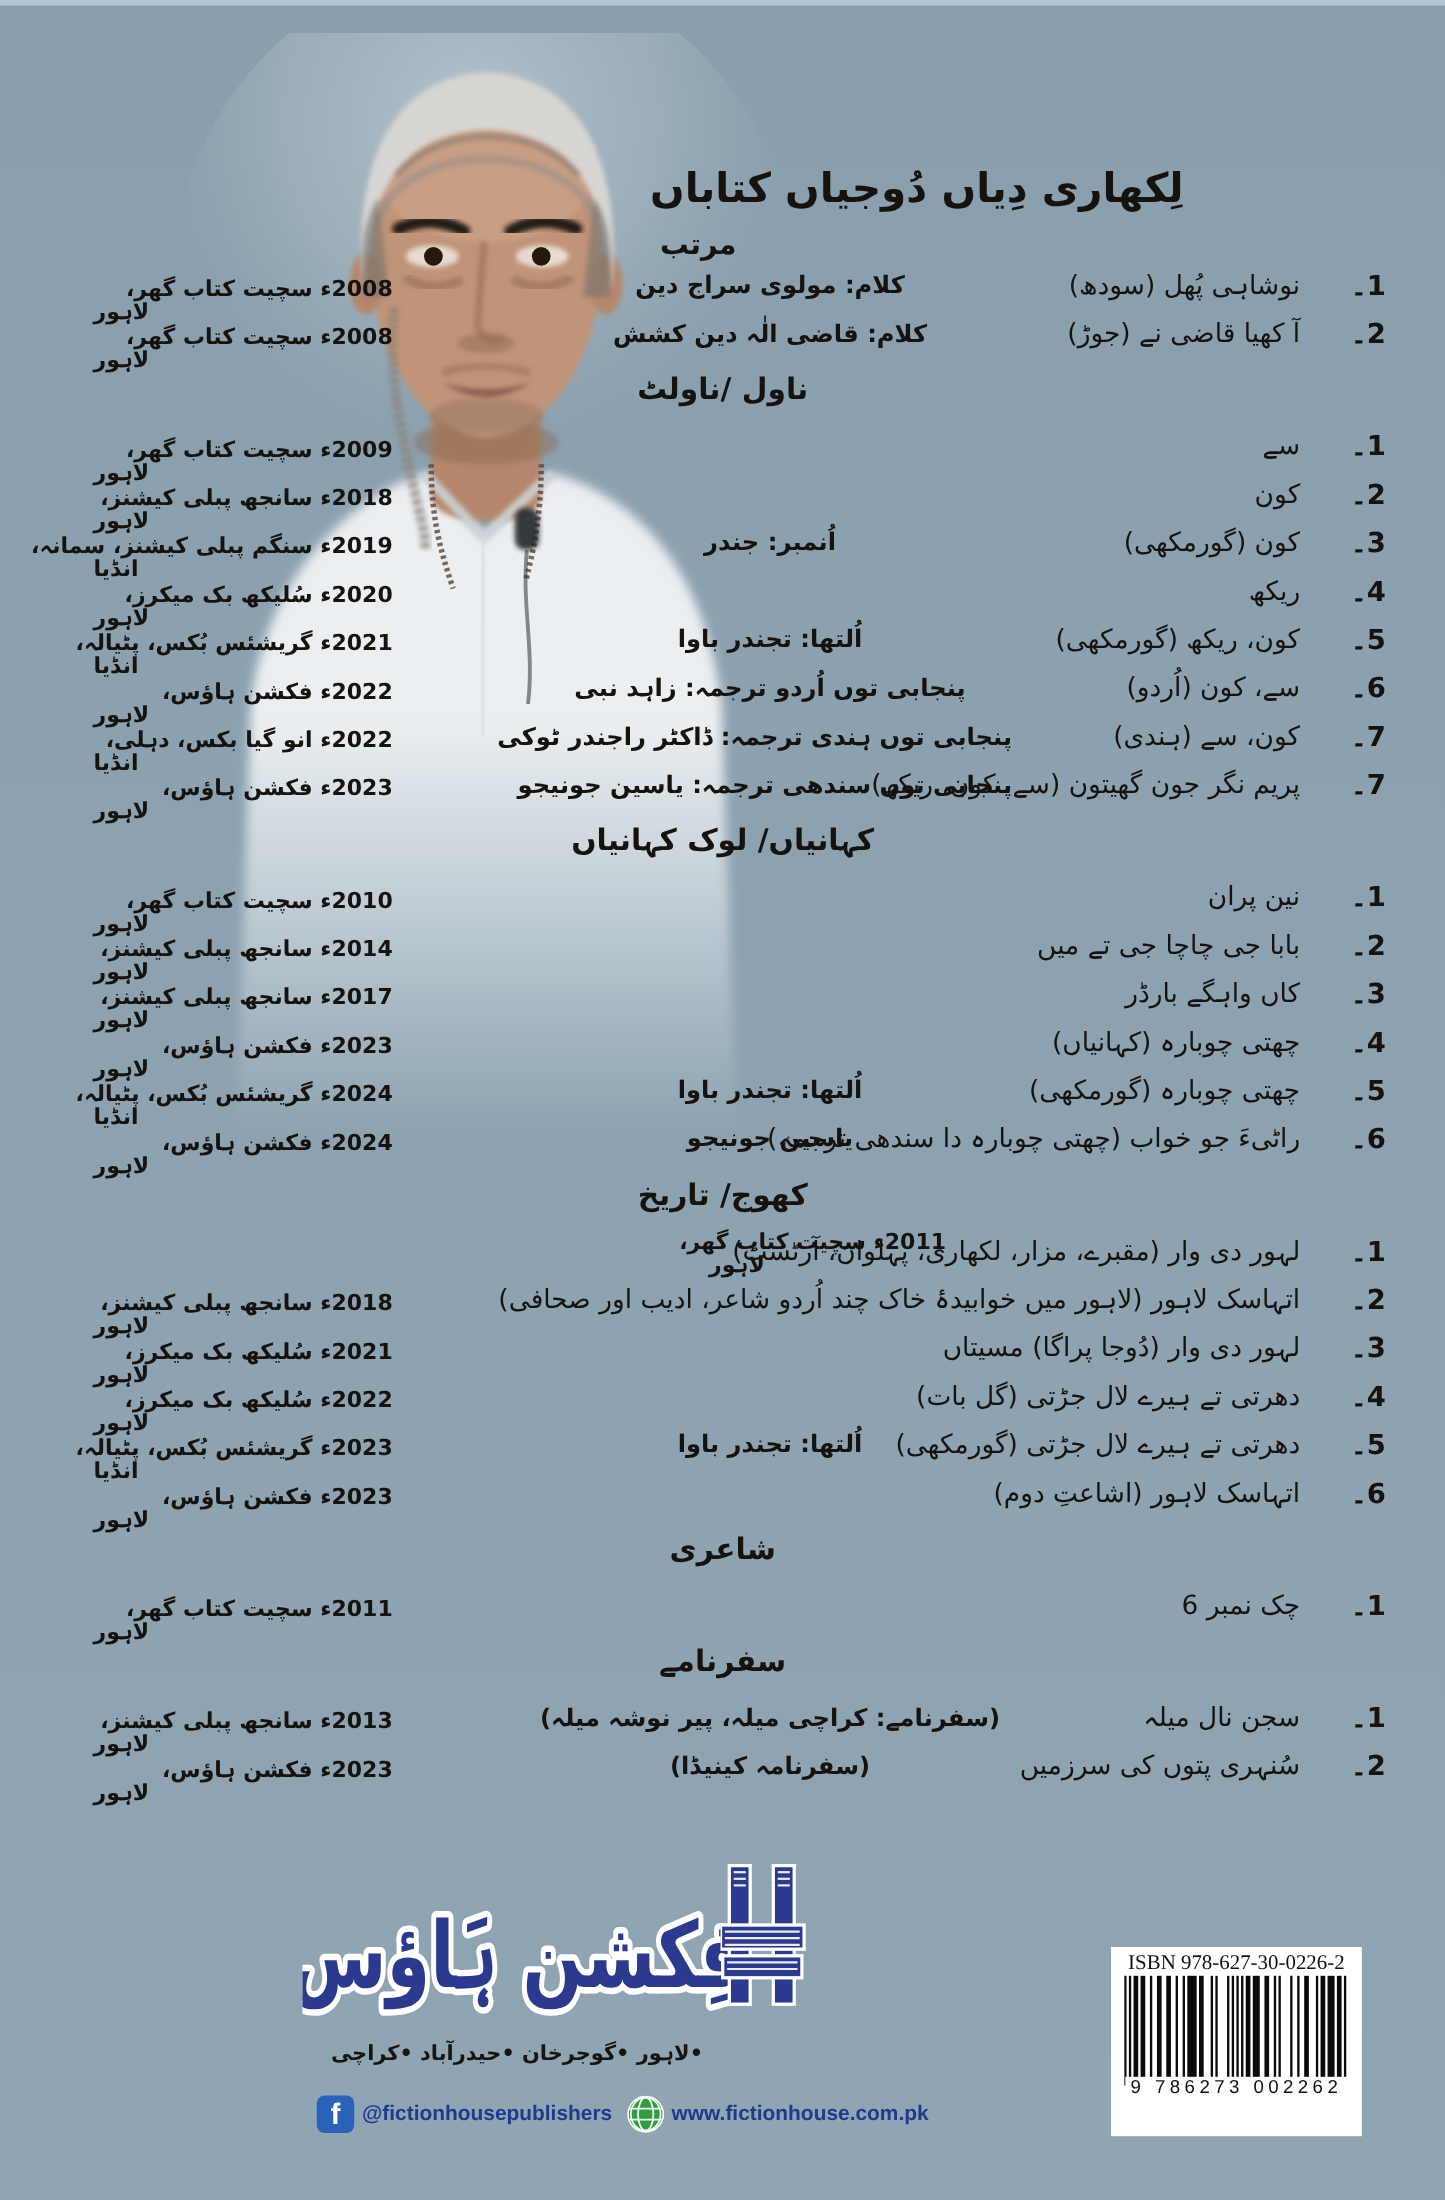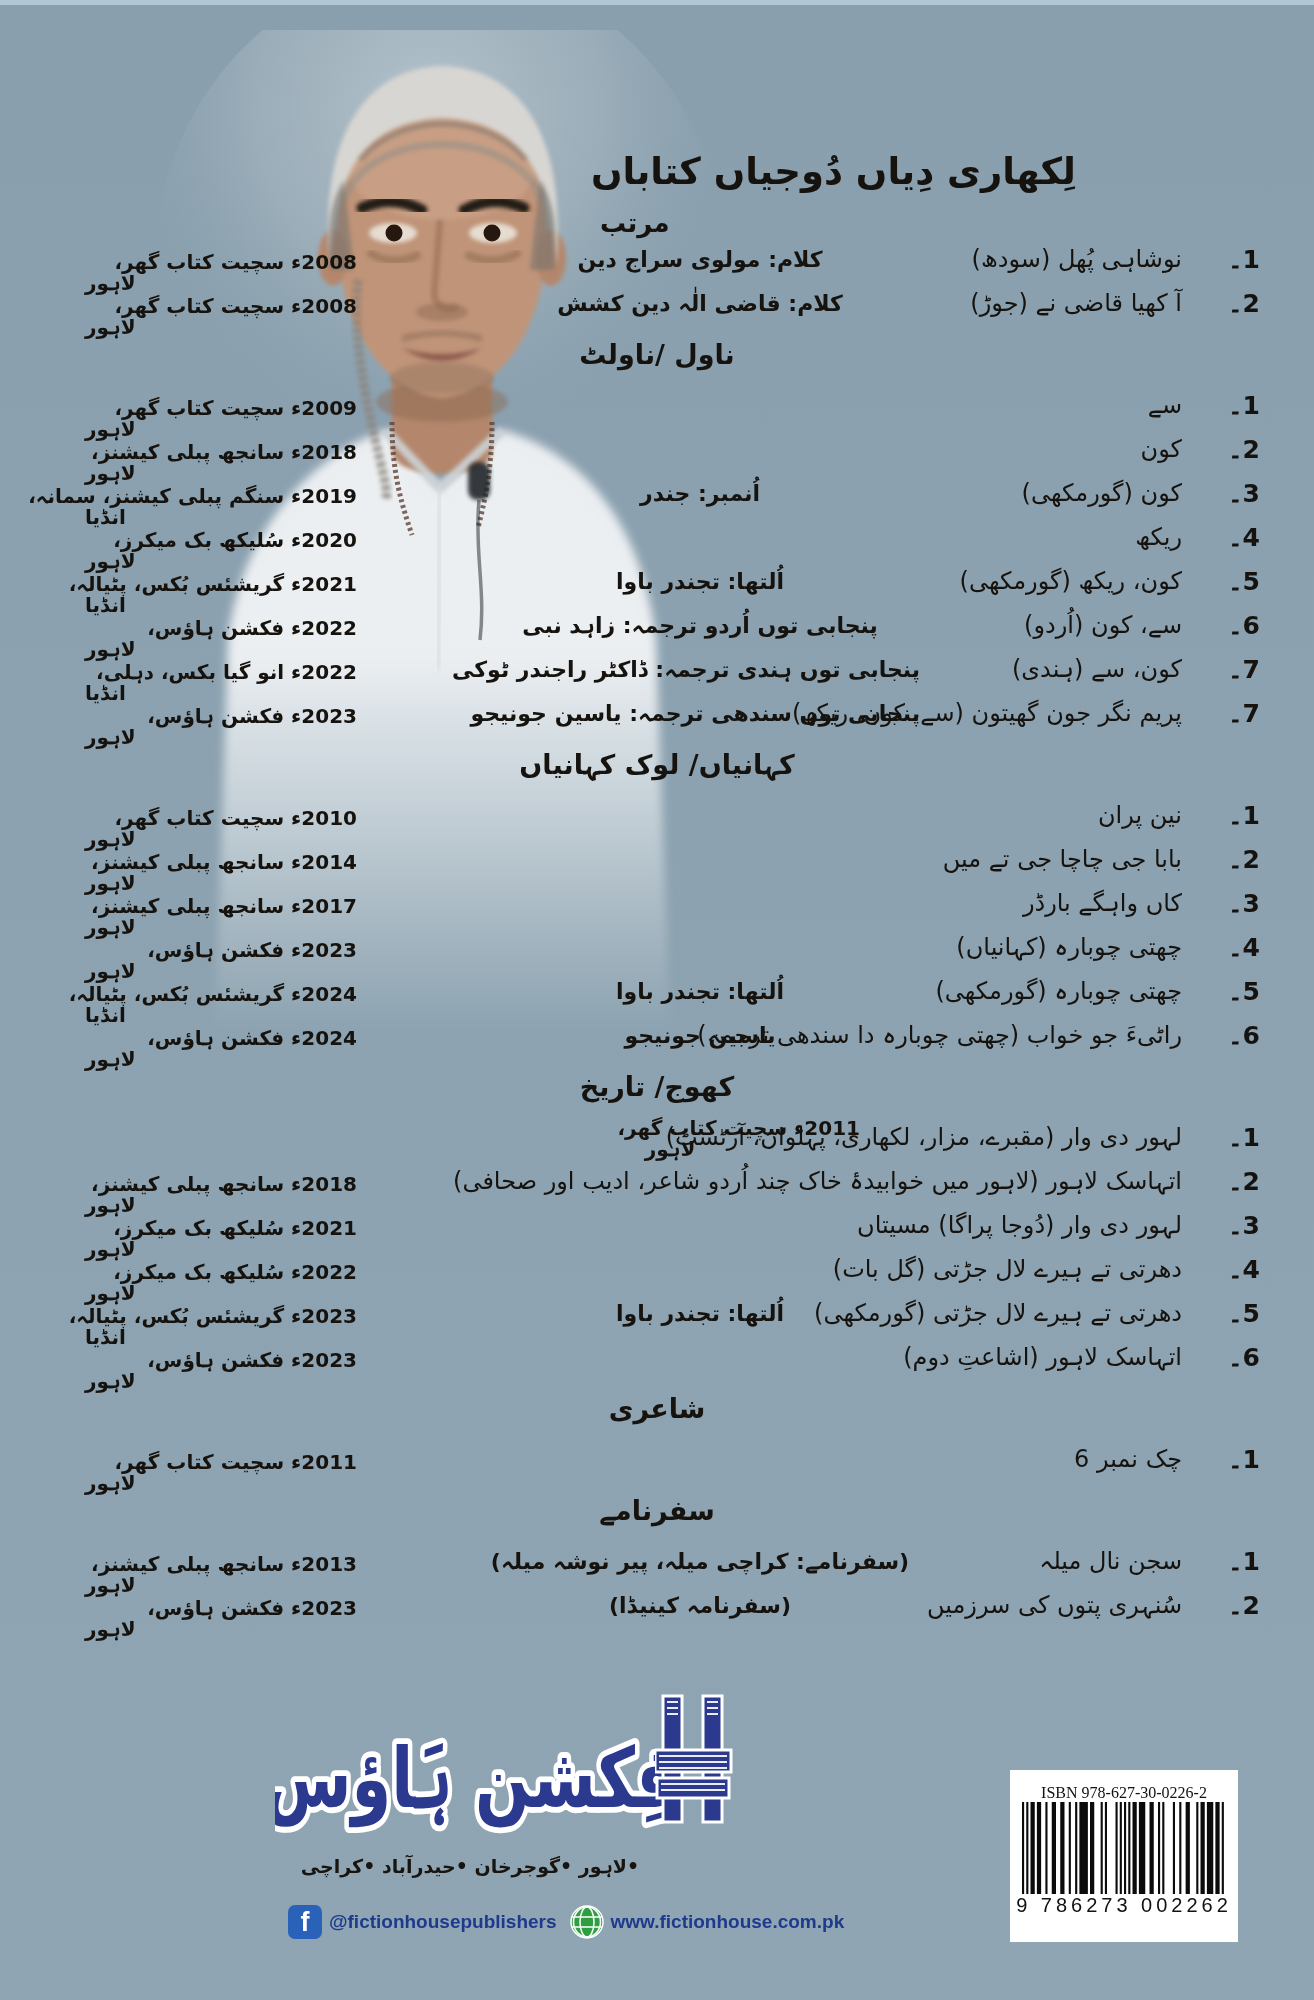--- a/index.html
+++ b/index.html
@@ -74,26 +74,26 @@
   }
   .globe-icon{flex:0 0 auto;margin-left:6px;}
 
   
   .isbn-box{
     position:absolute;left:1010px;top:1770px;width:228px;height:172px;
     background:#ffffff;text-align:center;
   }
   .isbn-label{
     font-family:"Liberation Serif","DejaVu Serif",serif;
-    font-size:16px;color:#111;padding-top:14px;letter-spacing:0px;white-space:nowrap;
+    font-size:19px;color:#111;padding-top:4px;letter-spacing:0px;white-space:nowrap;
   }
   .isbn-digits{
     position:relative;margin:-16px auto 14px auto;width:fit-content;
     background:#fff;padding:0 5px;
-    font-family:"Liberation Sans",sans-serif;font-size:20px;letter-spacing:4px;color:#111;white-space:nowrap;
+    font-family:"Liberation Sans",sans-serif;font-size:17px;letter-spacing:4px;color:#111;white-space:nowrap;
   }
 </style>
 </head>
 <body>
 
 <div class="page">
   <div class="top-strip"></div>
 
   <svg style="position:absolute;left:130px;top:30px;" width="640" height="1000" viewBox="0 0 640 1000">
     <defs>

